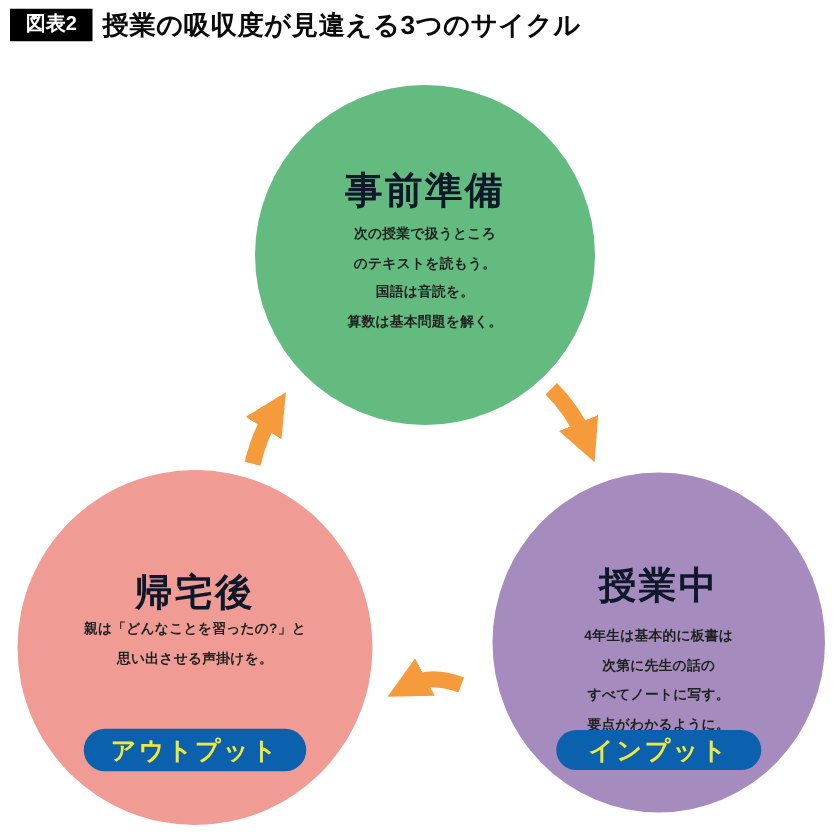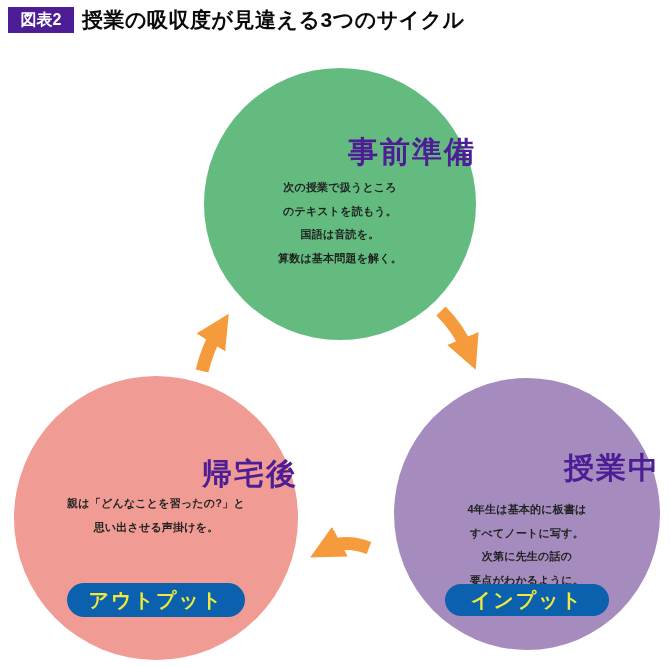--- a/index.html
+++ b/index.html
@@ -1,27 +1,27 @@
 <!DOCTYPE html>
 <html style="--green: #64BB80; --purple: #A58BBE; --pink: #F19B95; --orange: #F59B3C; --badge_blue: #0B61AD; --badge_text_yellow: #F0E83C;"><head>
 <meta charset="utf-8">
 <style>
   html,body{margin:0;padding:0;background:#ffffff;}
   body{width:670px;height:667px;font-family:"Liberation Sans",sans-serif;}
   .stage{position:relative;width:670px;height:667px;overflow:hidden;background:#fff;}
 
   
   .header{position:absolute;top:6px;left:8px;display:flex;align-items:center;gap:8px;}
-  .tag{background:#4c1d95;color:#fff;font-weight:bold;font-size:16px;width:66px;height:26px;
+  .tag{background:#000000;color:#fff;font-weight:bold;font-size:16px;width:66px;height:26px;
        line-height:26px;text-align:center;flex:0 0 auto;}
   .title{font-size:21px;font-weight:bold;color:#0a0a0a;margin:0;letter-spacing:0.5px;white-space:nowrap;}
 
   
   .circle{position:absolute;border-radius:50%;}
-  .node-title{position:absolute;width:100%;text-align:right;color:#4c1d95;
+  .node-title{position:absolute;width:100%;text-align:center;color:#0f172a;
               font-weight:bold;font-size:30px;letter-spacing:2px;}
   .node-body{position:absolute;width:100%;text-align:center;color:#1e221f;
              font-weight:600;font-size:11px;line-height:23.5px;letter-spacing:0.2px;}
   .badge{position:absolute;left:50%;transform:translateX(-50%);
          background:var(--badge_blue);color:var(--badge_text_yellow);
          font-weight:bold;font-size:20px;letter-spacing:2px;
          display:flex;align-items:center;justify-content:center;border-radius:18px;}
 
   .green{left:204px;top:68px;width:272px;height:272px;background:var(--green);}
   .green .node-title{top:64px;}
@@ -70,22 +70,22 @@
       <div>のテキストを読もう。</div>
       <div>国語は音読を。</div>
       <div>算数は基本問題を解く。</div>
     </div>
   </div>
 
   <div class="circle purple">
     <div class="node-title">授業中</div>
     <div class="node-body">
       <div>4年生は基本的に板書は</div>
+      <div>次第に先生の話の</div>
       <div>すべてノートに写す。</div>
-      <div>次第に先生の話の</div>
       <div>要点がわかるように。</div>
     </div>
     <div class="badge">インプット</div>
   </div>
 
   <div class="circle pink">
     <div class="node-title">帰宅後</div>
     <div class="node-body">
       <div>親は「どんなことを習ったの?」と</div>
       <div>思い出させる声掛けを。</div>

